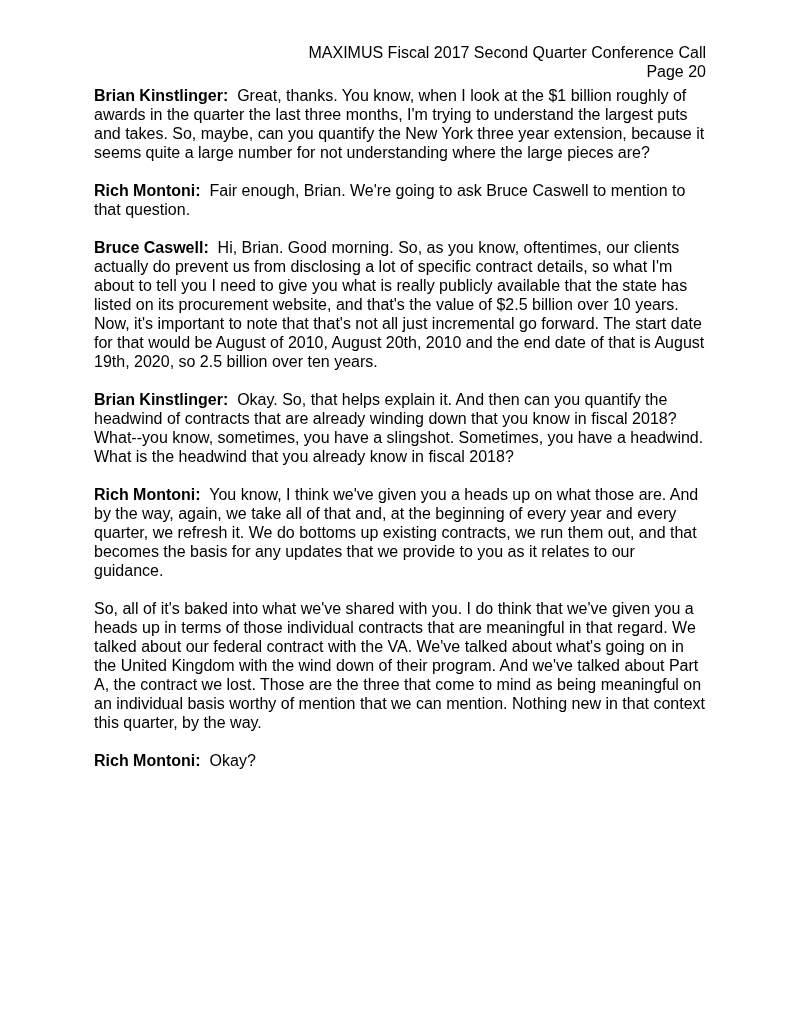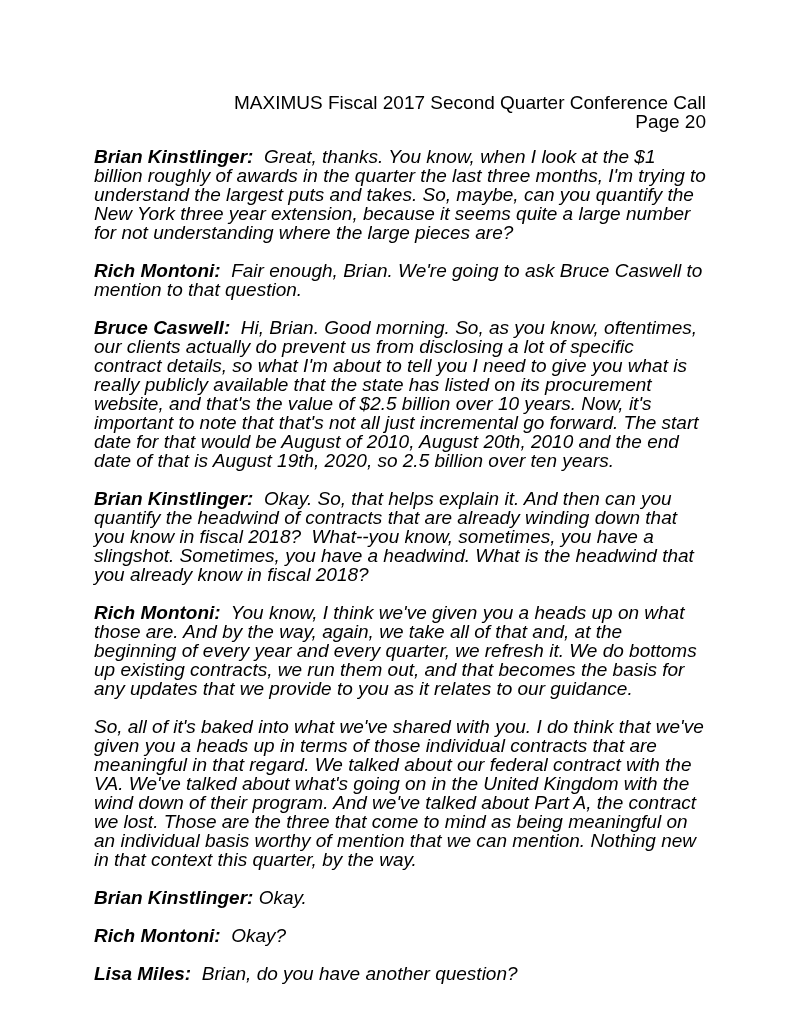--- a/index.html
+++ b/index.html
@@ -6,36 +6,35 @@
     margin: 0;
     padding: 0;
     background: #ffffff;
   }
   .page {
     position: relative;
     width: 799px;
     height: 1034px;
     background: #ffffff;
     box-sizing: border-box;
-    padding: 93px 93px 0 94px;
+    padding: 43px 93px 0 94px;
     font-family: "Liberation Sans", "DejaVu Sans", sans-serif;
-    font-size: 19px;
+    font-size: 16px;
     line-height: 19px;
     color: #000000;
     overflow: hidden;
   }
   .doc-header {
     text-align: right;
   }
   .doc-header div {
     white-space: pre-wrap;
   }
   .doc-body {
-    margin-top: 16px;
-    font-style: italic;
+    margin-top: 5px;
   }
   .para {
     margin: 0 0 19px 0;
     white-space: pre-wrap;
   }
   .speaker {
     font-weight: bold;
   }
 </style>
 </head>
@@ -55,22 +54,20 @@
     <p class="para"><span class="speaker">Rich Montoni:</span><span>  Fair enough, Brian. We're going to ask Bruce Caswell to mention to that question.</span></p>
 
     <p class="para"><span class="speaker">Bruce Caswell:</span><span>  Hi, Brian. Good morning. So, as you know, oftentimes, our clients actually do prevent us from disclosing a lot of specific contract details, so what I'm about to tell you I need to give you what is really publicly available that the state has listed on its procurement website, and that's the value of $2.5 billion over 10 years. Now, it's important to note that that's not all just incremental go forward. The start date for that would be August of 2010, August 20th, 2010 and the end date of that is August 19th, 2020, so 2.5 billion over ten years.</span></p>
 
     <p class="para"><span class="speaker">Brian Kinstlinger:</span><span>  Okay. So, that helps explain it. And then can you quantify the headwind of contracts that are already winding down that you know in fiscal 2018?  What--you know, sometimes, you have a slingshot. Sometimes, you have a headwind. What is the headwind that you already know in fiscal 2018?</span></p>
 
     <p class="para"><span class="speaker">Rich Montoni:</span><span>  You know, I think we've given you a heads up on what those are. And by the way, again, we take all of that and, at the beginning of every year and every quarter, we refresh it. We do bottoms up existing contracts, we run them out, and that becomes the basis for any updates that we provide to you as it relates to our guidance.</span></p>
 
     <p class="para"><span class="speaker"></span><span>So, all of it's baked into what we've shared with you. I do think that we've given you a heads up in terms of those individual contracts that are meaningful in that regard. We talked about our federal contract with the VA. We've talked about what's going on in the United Kingdom with the wind down of their program. And we've talked about Part A, the contract we lost. Those are the three that come to mind as being meaningful on an individual basis worthy of mention that we can mention. Nothing new in that context this quarter, by the way.</span></p>
 
-    <p class="para"><span class="speaker">Brian Kinstlinger:</span><span> Okay.</span></p>
 
     <p class="para"><span class="speaker">Rich Montoni:</span><span>  Okay?</span></p>
 
-    <p class="para"><span class="speaker">Lisa Miles:</span><span>  Brian, do you have another question?</span></p>
 
 
   </div>
 
 </div>
 
 </body></html>

